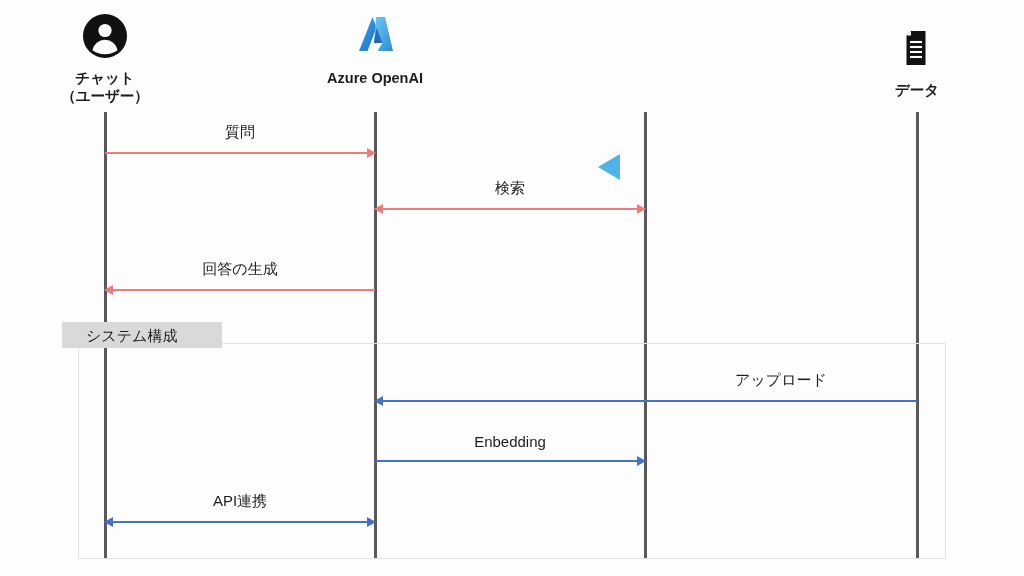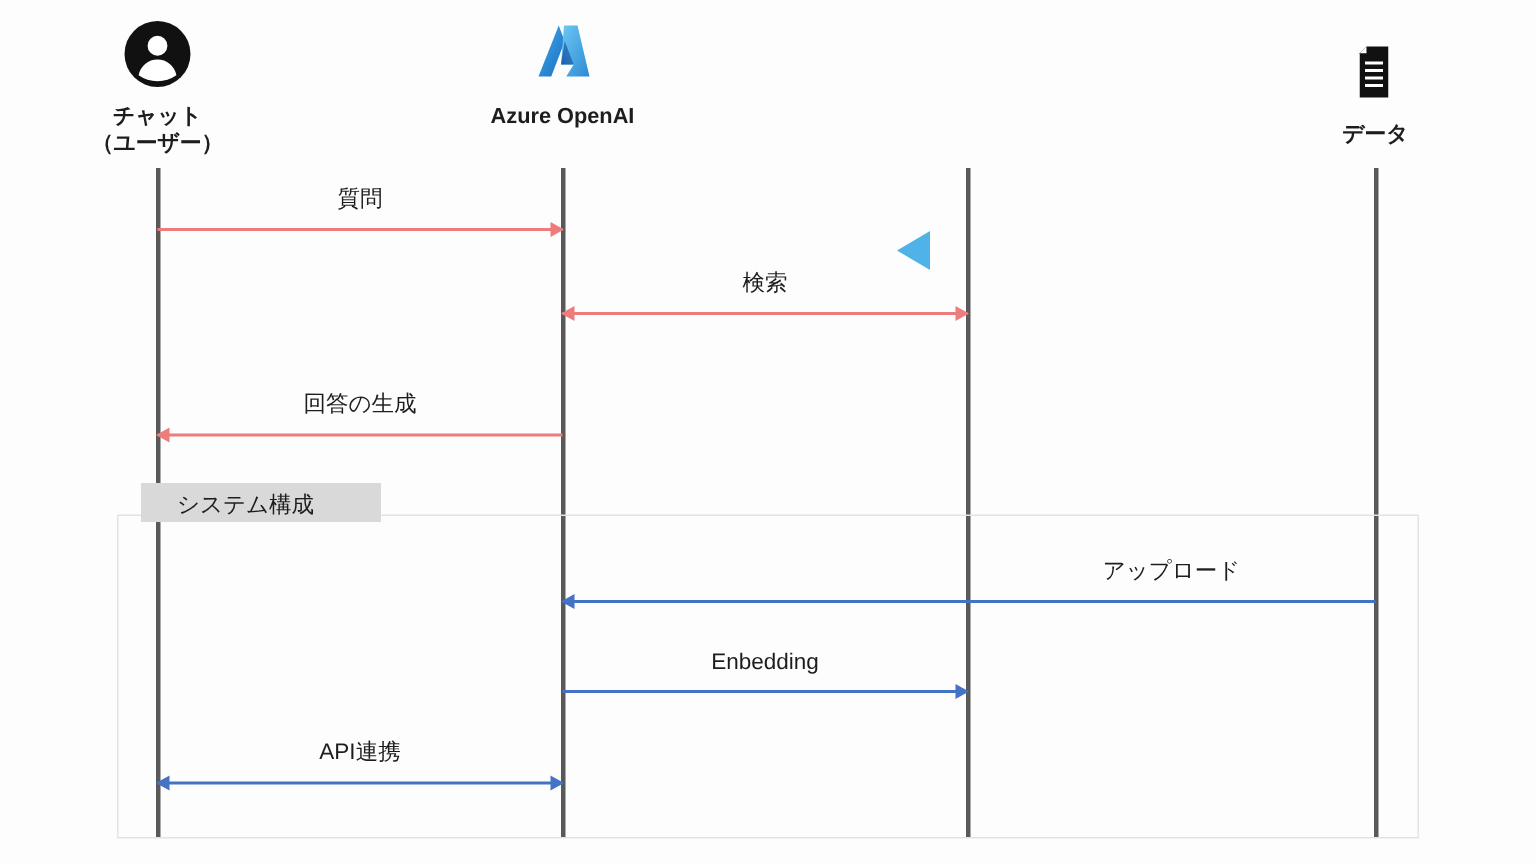--- a/index.html
+++ b/index.html
@@ -185,21 +185,21 @@
     </div>
     <div class="actor-label">データ</div>
   </div>
 
   <div class="lifeline" style="left:104px; top:112px; height:446px;"></div>
   <div class="lifeline" style="left:374px; top:112px; height:446px;"></div>
   <div class="lifeline" style="left:644px; top:112px; height:446px;"></div>
   <div class="lifeline" style="left:916px; top:112px; height:446px;"></div>
 
   <div id="frame-box" style="left:78px; top:343px; width:868px; height:216px;"></div>
-  <div id="frame-tab" style="left:94px; top:322px; width:160px; height:26px;">システム構成</div>
+  <div id="frame-tab" style="left:62px; top:322px; width:160px; height:26px;">システム構成</div>
 
   <div class="msg" style="left:105px; top:152px; width:270px;">
     <div class="msg-line" style="background:#ED7D7D;">
       <span class="head head-right" style="border-left-color:#ED7D7D;"></span>
     </div>
     <div class="msg-label">質問</div>
   </div>
 
   <div class="msg" style="left:375px; top:208px; width:270px;">
     <div class="msg-line" style="background:#ED7D7D;">

